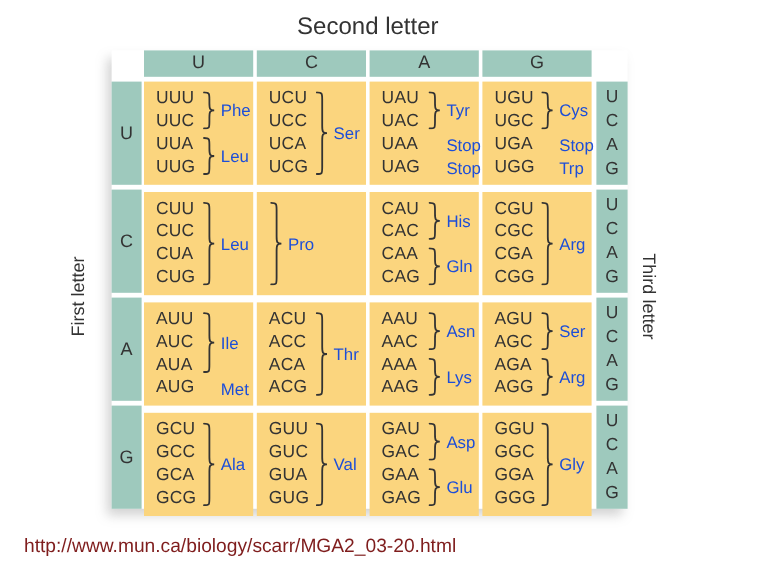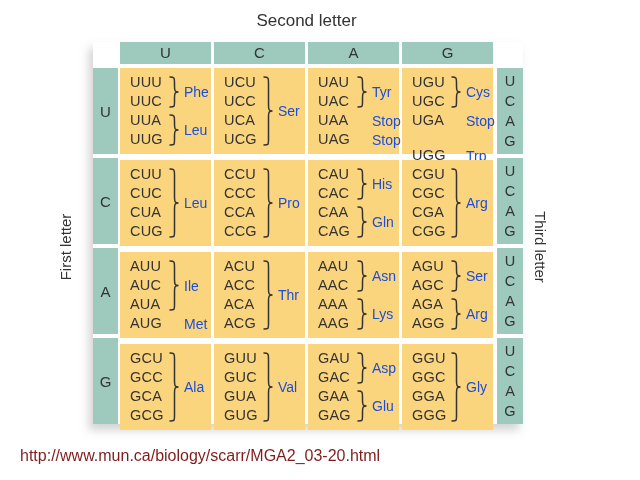--- a/index.html
+++ b/index.html
@@ -4,21 +4,21 @@
 <style>
   html,body{margin:0;padding:0;}
   body{
     width:640px;height:480px;position:relative;overflow:hidden;
     background:#ffffff;
     font-family:"Liberation Sans","DejaVu Sans",sans-serif;
     color:#333;
   }
   .fig-title{
     position:absolute;top:11px;left:120px;width:373px;
-    text-align:center;font-size:17px;color:#333;
+    text-align:center;font-size:20px;color:#333;
   }
   .rot{
     position:absolute;width:90px;height:18px;text-align:center;
     font-size:15px;color:#333;
   }
   .rot.left{left:21px;top:238px;transform:rotate(-90deg);}
   .rot.right{left:495px;top:238px;transform:rotate(90deg);}
   .tablewrap{
     position:absolute;left:93px;top:42px;width:430px;height:382px;
     background:#fff;
@@ -172,21 +172,21 @@
             </div>
             <div class="aa">Cys</div>
           </div>
           <div class="group" style="height: 19px;">
             <div class="codoncol">
               <div class="codon">UGA</div>
             </div>
             <div class="bracecol"></div>
             <div class="aa">Stop</div>
           </div>
-          <div class="group" style="height: 19px; margin-top: 16px;">
+          <div class="group" style="height: 19px;">
             <div class="codoncol">
               <div class="codon">UGG</div>
             </div>
             <div class="bracecol"></div>
             <div class="aa">Trp</div>
           </div>
         </div>
         <div class="cell">
           <div class="group" style="height: 76px;">
             <div class="codoncol">
@@ -198,26 +198,20 @@
             <div class="bracecol">
               <svg width="12" height="70" viewBox="0 0 12 70">
                 <path d="M2 1 C6.5 1 6.5 2 6.5 7 L6.5 29 C6.5 34 7 35 10.5 35 C7 35 6.5 36 6.5 41 L6.5 63 C6.5 69 6.5 69 2 69" fill="none" stroke="#333333" stroke-width="1.5" stroke-linecap="round"></path>
               </svg>
             </div>
             <div class="aa">Leu</div>
           </div>
         </div>
         <div class="cell">
           <div class="group" style="height: 76px;">
-            <div class="codoncol">
-              <div class="codon">CCU</div>
-              <div class="codon">CCC</div>
-              <div class="codon">CCA</div>
-              <div class="codon">CCG</div>
-            </div>
             <div class="bracecol">
               <svg width="12" height="70" viewBox="0 0 12 70">
                 <path d="M2 1 C6.5 1 6.5 2 6.5 7 L6.5 29 C6.5 34 7 35 10.5 35 C7 35 6.5 36 6.5 41 L6.5 63 C6.5 69 6.5 69 2 69" fill="none" stroke="#333333" stroke-width="1.5" stroke-linecap="round"></path>
               </svg>
             </div>
             <div class="aa">Pro</div>
           </div>
         </div>
         <div class="cell">
           <div class="group" style="height: 38px;">

